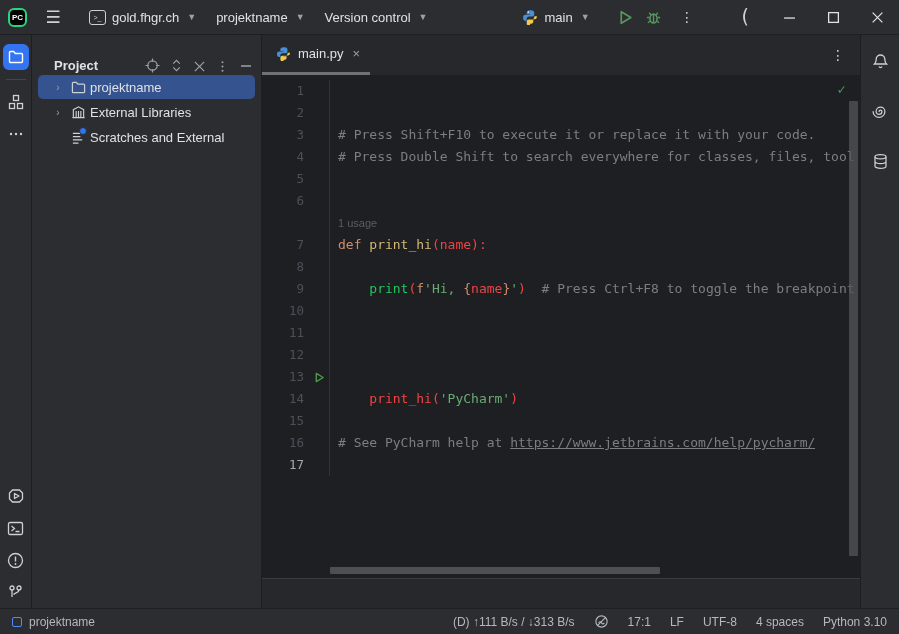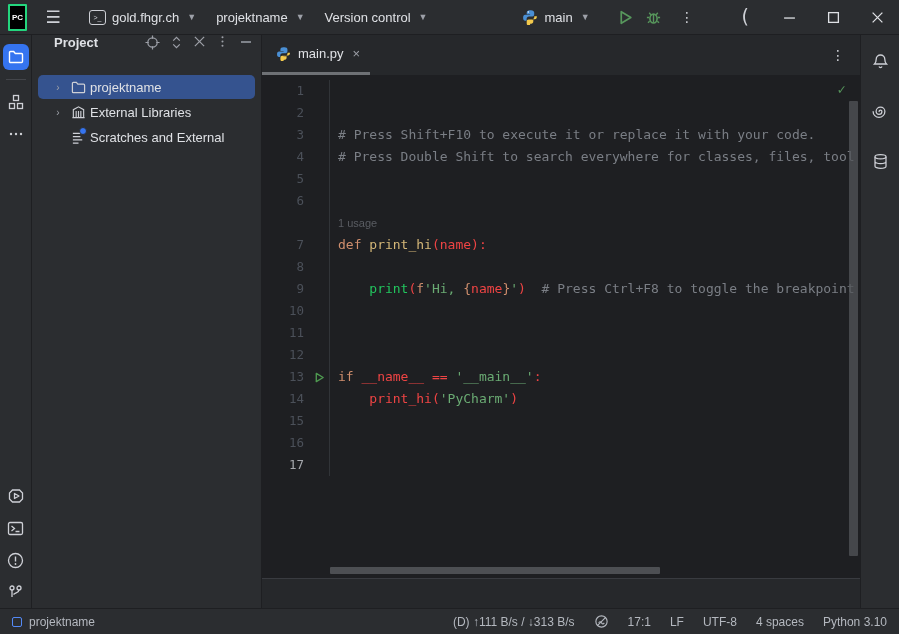--- a/index.html
+++ b/index.html
@@ -5,23 +5,23 @@
   * { margin:0; padding:0; box-sizing:border-box; }
   html,body { width:899px; height:634px; overflow:hidden; background:#1e1f22;
     font-family:"Liberation Sans","DejaVu Sans",sans-serif; }
   .window { width:899px; height:634px; display:flex; flex-direction:column;
     background:#2b2d30; color:#ced0d6; font-size:13px; }
 
   
   .titlebar { height:35px; flex:0 0 35px; display:flex; align-items:center;
     background:#2b2d30; border-bottom:1px solid #1e1f22; padding:0 0 0 8px; }
   .tb-left { display:flex; align-items:center; gap:4px; }
-  .applogo { width:19px; height:27px; border:2px solid #24d67e; background:#000;
+  .applogo { width:19px; height:19px; border:2px solid #24d67e; background:#000;
     color:#fff; font-size:8px; font-weight:bold; display:flex; align-items:center;
-    justify-content:center; margin-right:8px; border-radius:1px; letter-spacing:0; }
+    justify-content:center; margin-right:8px; border-radius:6px; letter-spacing:0; }
   .iconbtn { height:28px; min-width:28px; display:flex; align-items:center; justify-content:center;
     border-radius:4px; color:#ced0d6; cursor:default; padding:0 4px; }
   .hamburger { font-size:17px; letter-spacing:0; margin-right:10px; }
   .tb-widget { display:flex; align-items:center; gap:6px; height:28px; padding:0 8px;
     border-radius:4px; color:#dfe1e5; }
   .chev { color:#9da0a8; font-size:9px; margin-left:2px; }
   .hosticon { width:17px; height:15px; border:1.4px solid #ced0d6; border-radius:3px;
     font-size:7px; display:flex; align-items:center; justify-content:center; color:#ced0d6; }
   .tb-right { margin-left:auto; display:flex; align-items:center; }
   .runcfg { display:flex; align-items:center; gap:6px; margin-right:14px; }
@@ -39,21 +39,21 @@
   .rail-btn.active { background:#3574f0; color:#fff; }
   .rail-div { width:20px; height:1px; background:#43454a; margin:6px 0; }
   .rail-spacer { flex:1; }
 
   .rail-right { width:39px; flex:0 0 39px; background:#2b2d30; border-left:1px solid #1e1f22;
     display:flex; flex-direction:column; align-items:center; padding-top:10px; gap:18px; }
 
   
   .project { width:230px; flex:0 0 230px; background:#2b2d30; border-right:1px solid #1e1f22;
     display:flex; flex-direction:column; }
-  .proj-head { height:38px; display:flex; align-items:flex-start; padding:0 8px 0 22px; gap:10px; }
+  .proj-head { height:38px; display:flex; align-items:flex-end; padding:0 8px 0 22px; gap:10px; }
   .proj-title { font-weight:bold; color:#dfe1e5; margin-right:auto; }
   .proj-ic { color:#9da0a8; display:flex; align-items:center; }
   .tree { padding:2px 6px 0 6px; }
   .tree-row { display:flex; align-items:center; height:24px; border-radius:5px;
     padding:0 4px 0 12px; gap:2px; color:#dfe1e5; margin-bottom:1px; }
   .tree-row.selected { background:#35538f; }
   .tree-chev { width:16px; color:#9da0a8; font-size:10px; text-align:center; }
   .tree-ico { width:20px; display:flex; justify-content:center; position:relative; }
   .badge { position:absolute; top:-3px; right:1px; width:8px; height:8px;
     background:#3574f0; border-radius:50%; border:1px solid #2b2d30; }
@@ -303,24 +303,24 @@
           <div class="crow"><span class="gutter">6</span><span class="gslot"></span><span class="codetext"></span></div>
           <div class="crow"><span class="gutter"></span><span class="gslot"></span><span class="codetext"><span class="inlay">1 usage</span></span></div>
           <div class="crow"><span class="gutter">7</span><span class="gslot"></span><span class="codetext"><span class="kw">def </span><span class="fn">print_hi</span><span class="tx">(name):</span></span></div>
           <div class="crow"><span class="gutter">8</span><span class="gslot"></span><span class="codetext"><span class="tx">    </span></span></div>
           <div class="crow"><span class="gutter">9</span><span class="gslot"></span><span class="codetext"><span class="tx">    </span><span class="call">print</span><span class="tx">(</span><span class="kw">f</span><span class="str">'Hi, </span><span class="kw">{</span><span class="tx">name</span><span class="kw">}</span><span class="str">'</span><span class="tx">)  </span><span class="cm"># Press Ctrl+F8 to toggle the breakpoint</span></span></div>
           <div class="crow"><span class="gutter">10</span><span class="gslot"></span><span class="codetext"></span></div>
           <div class="crow"><span class="gutter">11</span><span class="gslot"></span><span class="codetext"></span></div>
           <div class="crow"><span class="gutter">12</span><span class="gslot"></span></div>
           <div class="crow"><span class="gutter">13</span><span class="gslot"><svg width="11" height="11" viewBox="0 0 12 12">
                 <path d="M2.5 1.5 L10 6 L2.5 10.5 Z" fill="none" stroke="#4e9950" stroke-width="1.5" stroke-linejoin="round"></path>
-              </svg></span><span class="codetext"><span class="kw">if </span><span class="tx">__name__ == </span><span class="str">'__main__'</span><span class="tx">:</span></span></div>
+              </svg></span></div>
           <div class="crow"><span class="gutter">14</span><span class="gslot"></span><span class="codetext"><span class="tx">    print_hi(</span><span class="str">'PyCharm'</span><span class="tx">)</span></span></div>
           <div class="crow"><span class="gutter">15</span><span class="gslot"></span><span class="codetext"></span></div>
-          <div class="crow"><span class="gutter">16</span><span class="gslot"></span></div>
+          <div class="crow"><span class="gutter">16</span><span class="gslot"></span><span class="codetext"><span class="cm"># See PyCharm help at </span><span class="lnk">https://www.jetbrains.com/help/pycharm/</span></span></div>
           <div class="crow"><span class="gutter cur">17</span><span class="gslot"></span><span class="codetext"></span></div>
         </div>
       <div class="editor-bottom"></div>
     </div>
 
     <div class="rail-right">
       <div class="rail-btn">
         <svg width="17" height="17" viewBox="0 0 17 17">
           <path d="M8.5 2 a4.3 4.3 0 0 1 4.3 4.3 c0 3 1.2 4.2 1.7 4.7 H2.5 c.5-.5 1.7-1.7 1.7-4.7 A4.3 4.3 0 0 1 8.5 2 Z" fill="none" stroke="#ced0d6" stroke-width="1.3"></path>
           <path d="M7 13.5 a1.6 1.6 0 0 0 3 0" fill="none" stroke="#ced0d6" stroke-width="1.3"></path>

